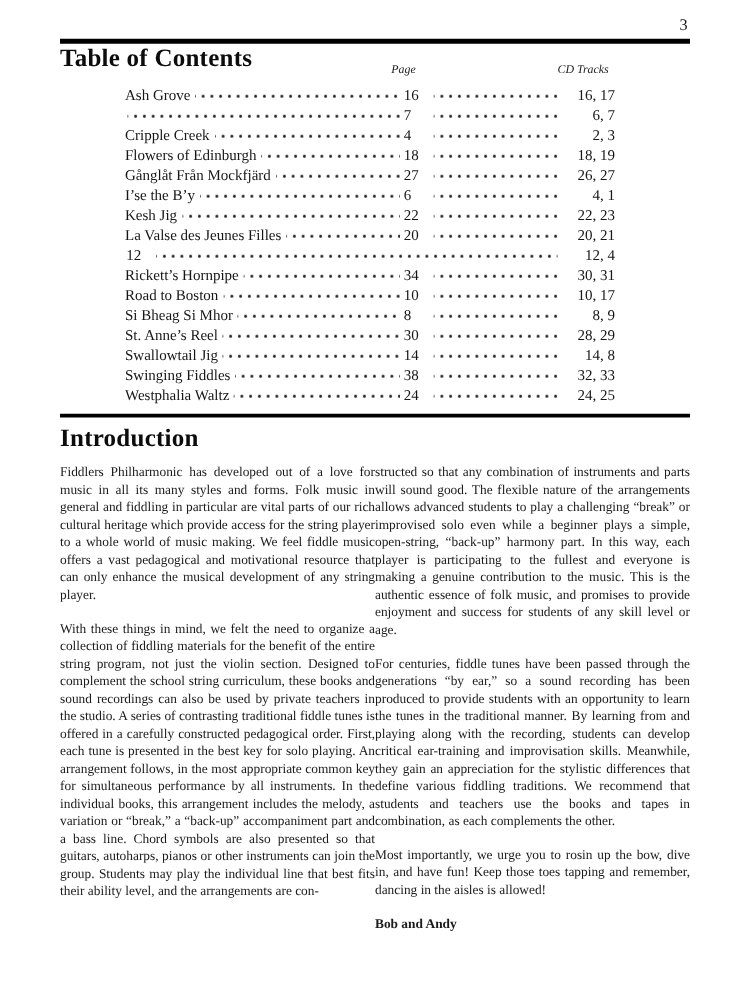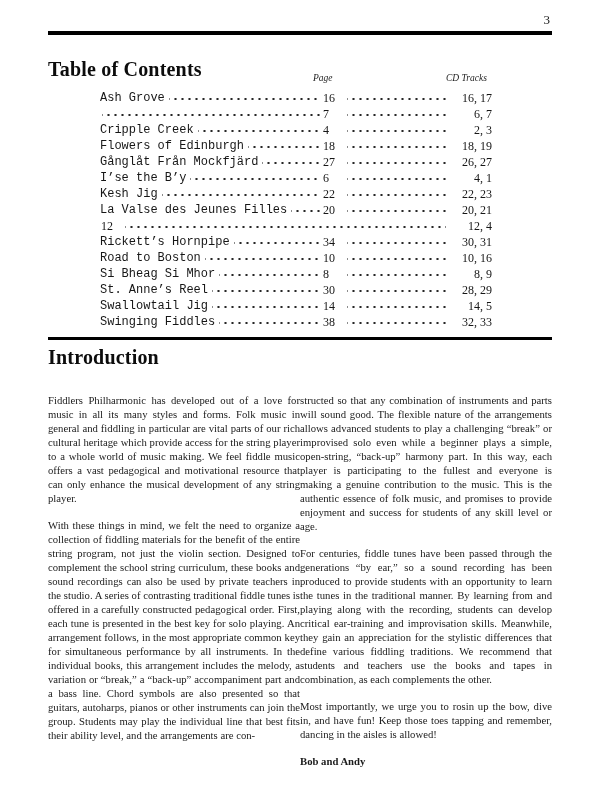--- a/index.html
+++ b/index.html
@@ -23,21 +23,21 @@
     padding-right: 2px;
   }
   .rule {
     height: 3.5px;
     background: #000;
   }
   .rule-top { margin-top: 3px; }
   .rule-mid { margin-top: 7px; }
 
   
-  .toc-header { position: relative; margin-top: 22px; height: 27px; }
+  .toc-header { position: relative; margin-top: 0; height: 27px; }
   .section-title {
     font-size: 20px; line-height: 24px;
     font-weight: 700;
     letter-spacing: 0.2px;
     color: #0c0c0c;
     margin: 0;
   }
   .col-label {
     position: absolute; bottom: 1px;
     font-style: italic;
@@ -49,41 +49,41 @@
 
   .toc-list { margin: 6px 0 0 52px; width: 392px; }
   .toc-row {
     display: flex;
     align-items: baseline;
     font-size: 12px;
     line-height: 16px;
     height: 16px;
     white-space: nowrap;
   }
-  .toc-left { display: flex; align-items: flex-end; width: 222px; flex: none; font-family: Liberation Mono, monospace; }
+  .toc-left { display: flex; align-items: flex-end; width: 222px; flex: none; }
   .toc-title-text { flex: none; padding-right: 2px; }
   .dots {
     flex: 1 1 auto;
     min-width: 8px;
     height: 12px;
     align-self: baseline;
     background-image: radial-gradient(circle, #262626 1px, rgba(0,0,0,0) 1.25px);
     background-size: 7px 4px;
     background-repeat: repeat-x;
     background-position: left 3px bottom 1px;
     margin: 0 2px;
   }
   .toc-page { flex: none; min-width: 22px; padding-left: 1px; }
   .toc-tracks { flex: none; min-width: 44px; text-align: right; }
 
   
   .intro-title { margin-top: 5px; }
   .columns {
     display: flex;
-    margin-top: 24px;
+    margin-top: 8px;
   }
   .col {
     flex: 1 1 0;
     font-size: 10.7px;
     line-height: 14px;
     text-align: justify;
     color: #1a1a1a;
   }
   .col p { margin: 0 0 13px 0; }
   .signature { text-align: left; margin-top: 1px; font-weight: bold; }
@@ -200,21 +200,21 @@
       <span class="toc-tracks">30, 31</span>
     </div>
 
     <div class="toc-row">
       <span class="toc-left">
           <span class="toc-title-text">Road to Boston</span>
           <span class="dots"></span>
         </span>
       <span class="toc-page">10</span>
       <span class="dots"></span>
-      <span class="toc-tracks">10, 16</span>
+      <span class="toc-tracks">10, 17</span>
     </div>
 
     <div class="toc-row">
       <span class="toc-left">
           <span class="toc-title-text">Si Bheag Si Mhor</span>
           <span class="dots"></span>
         </span>
       <span class="toc-page">8</span>
       <span class="dots"></span>
       <span class="toc-tracks">8, 9</span>
@@ -230,33 +230,42 @@
       <span class="toc-tracks">28, 29</span>
     </div>
 
     <div class="toc-row">
       <span class="toc-left">
           <span class="toc-title-text">Swallowtail Jig</span>
           <span class="dots"></span>
         </span>
       <span class="toc-page">14</span>
       <span class="dots"></span>
-      <span class="toc-tracks">14, 5</span>
+      <span class="toc-tracks">14, 8</span>
     </div>
 
     <div class="toc-row">
       <span class="toc-left">
           <span class="toc-title-text">Swinging Fiddles</span>
           <span class="dots"></span>
         </span>
       <span class="toc-page">38</span>
       <span class="dots"></span>
       <span class="toc-tracks">32, 33</span>
     </div>
 
+    <div class="toc-row">
+      <span class="toc-left">
+          <span class="toc-title-text">Westphalia Waltz</span>
+          <span class="dots"></span>
+        </span>
+      <span class="toc-page">24</span>
+      <span class="dots"></span>
+      <span class="toc-tracks">24, 25</span>
+    </div>
 
   </div>
 
   <div class="rule rule-mid"></div>
 
   <h1 class="section-title intro-title">Introduction</h1>
 
   <div class="columns">
     <div class="col">
       <p>Fiddlers Philharmonic has developed out of a love for music in all its many styles and forms.  Folk music in general and fiddling in particular are vital parts of our rich cultural heritage which provide access for the string player to a whole world of music making.  We feel fiddle music offers a vast pedagogical and motivational resource that can only enhance the musical development of any string player.</p>

